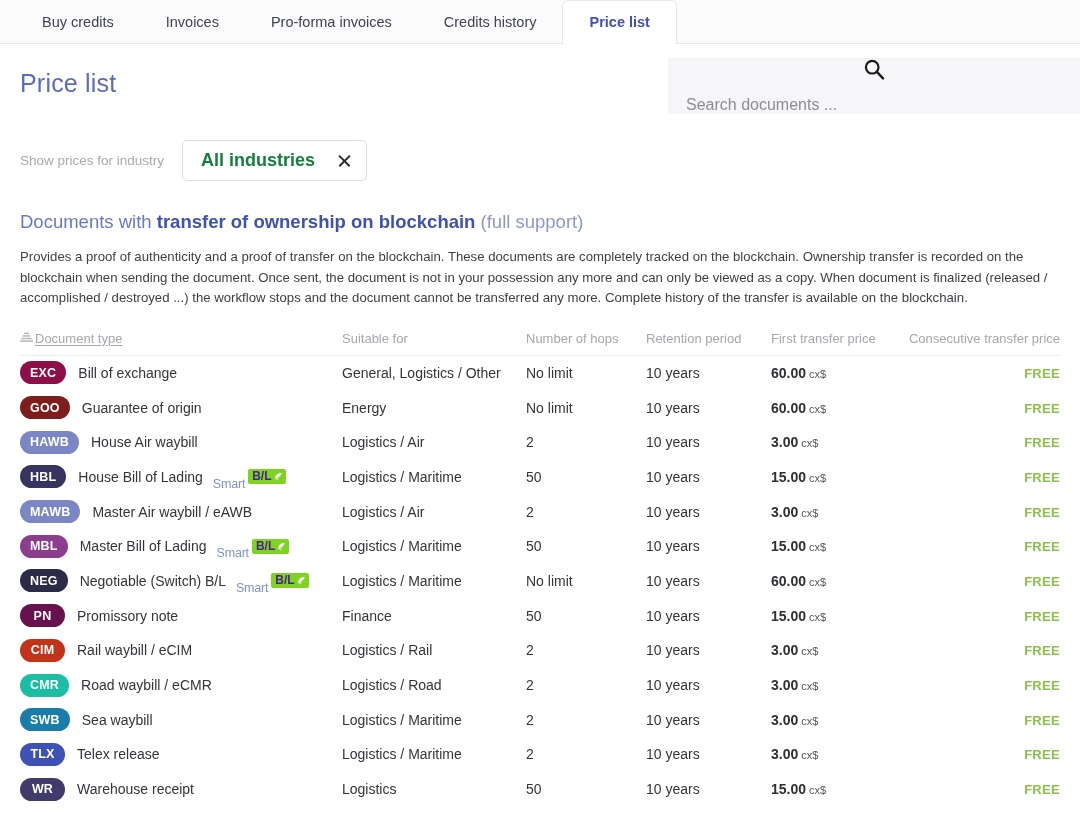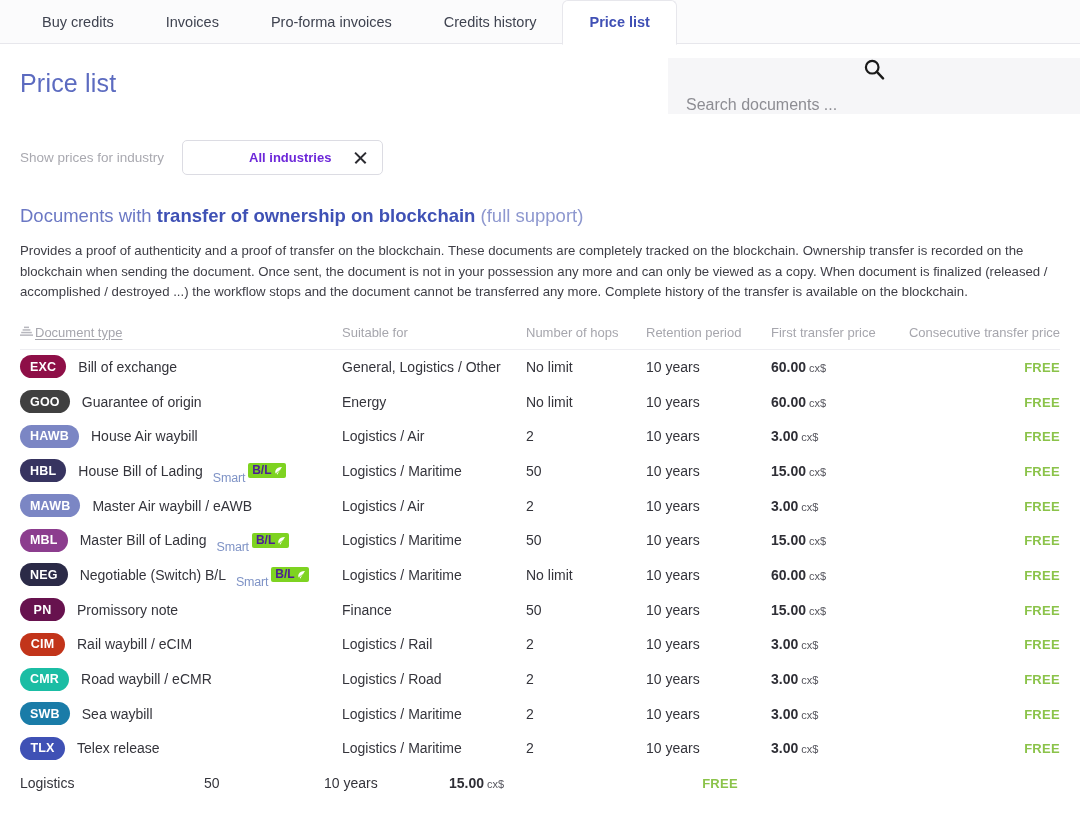--- a/index.html
+++ b/index.html
@@ -109,24 +109,23 @@
     display: inline-flex;
     align-items: center;
     gap: 22px;
     border: 1px solid #dcdce3;
     border-radius: 5px;
     background: #fff;
     padding: 9px 14px 9px 18px;
     cursor: pointer;
   }
   .chip-label {
-    font-size: 13px;
+    font-size: 18px;
     font-weight: bold;
-    color: #6d28d9;
-    margin-left: 48px;
+    color: #15803d;
   }
   .chip-x {
     width: 15px; height: 15px;
     position: relative;
     cursor: pointer;
     flex: none;
   }
   .chip-x::before, .chip-x::after {
     content: "";
     position: absolute;
@@ -315,21 +314,21 @@
             <span class="doc-label">Bill of exchange</span>
           </div>
           <div class="col-suit">General, Logistics / Other</div>
           <div class="col-hops">No limit</div>
           <div class="col-ret">10 years</div>
           <div class="col-first"><span class="price">60.00</span><span class="cur">cx$</span></div>
           <div class="col-cons"><span class="free">FREE</span></div>
         </div>
         <div class="trow">
           <div class="col-doc doc-cell">
-            <span class="pill" style="background:#404040">GOO</span>
+            <span class="pill" style="background:#7f1d1d">GOO</span>
             <span class="doc-label">Guarantee of origin</span>
           </div>
           <div class="col-suit">Energy</div>
           <div class="col-hops">No limit</div>
           <div class="col-ret">10 years</div>
           <div class="col-first"><span class="price">60.00</span><span class="cur">cx$</span></div>
           <div class="col-cons"><span class="free">FREE</span></div>
         </div>
         <div class="trow">
           <div class="col-doc doc-cell">
@@ -468,20 +467,24 @@
             <span class="pill" style="background:#3f51b5">TLX</span>
             <span class="doc-label">Telex release</span>
           </div>
           <div class="col-suit">Logistics / Maritime</div>
           <div class="col-hops">2</div>
           <div class="col-ret">10 years</div>
           <div class="col-first"><span class="price">3.00</span><span class="cur">cx$</span></div>
           <div class="col-cons"><span class="free">FREE</span></div>
         </div>
         <div class="trow">
+          <div class="col-doc doc-cell">
+            <span class="pill" style="background:#403b6b">WR</span>
+            <span class="doc-label">Warehouse receipt</span>
+          </div>
           <div class="col-suit">Logistics</div>
           <div class="col-hops">50</div>
           <div class="col-ret">10 years</div>
           <div class="col-first"><span class="price">15.00</span><span class="cur">cx$</span></div>
           <div class="col-cons"><span class="free">FREE</span></div>
         </div>
       </div>
   </div>
 
 </div>

